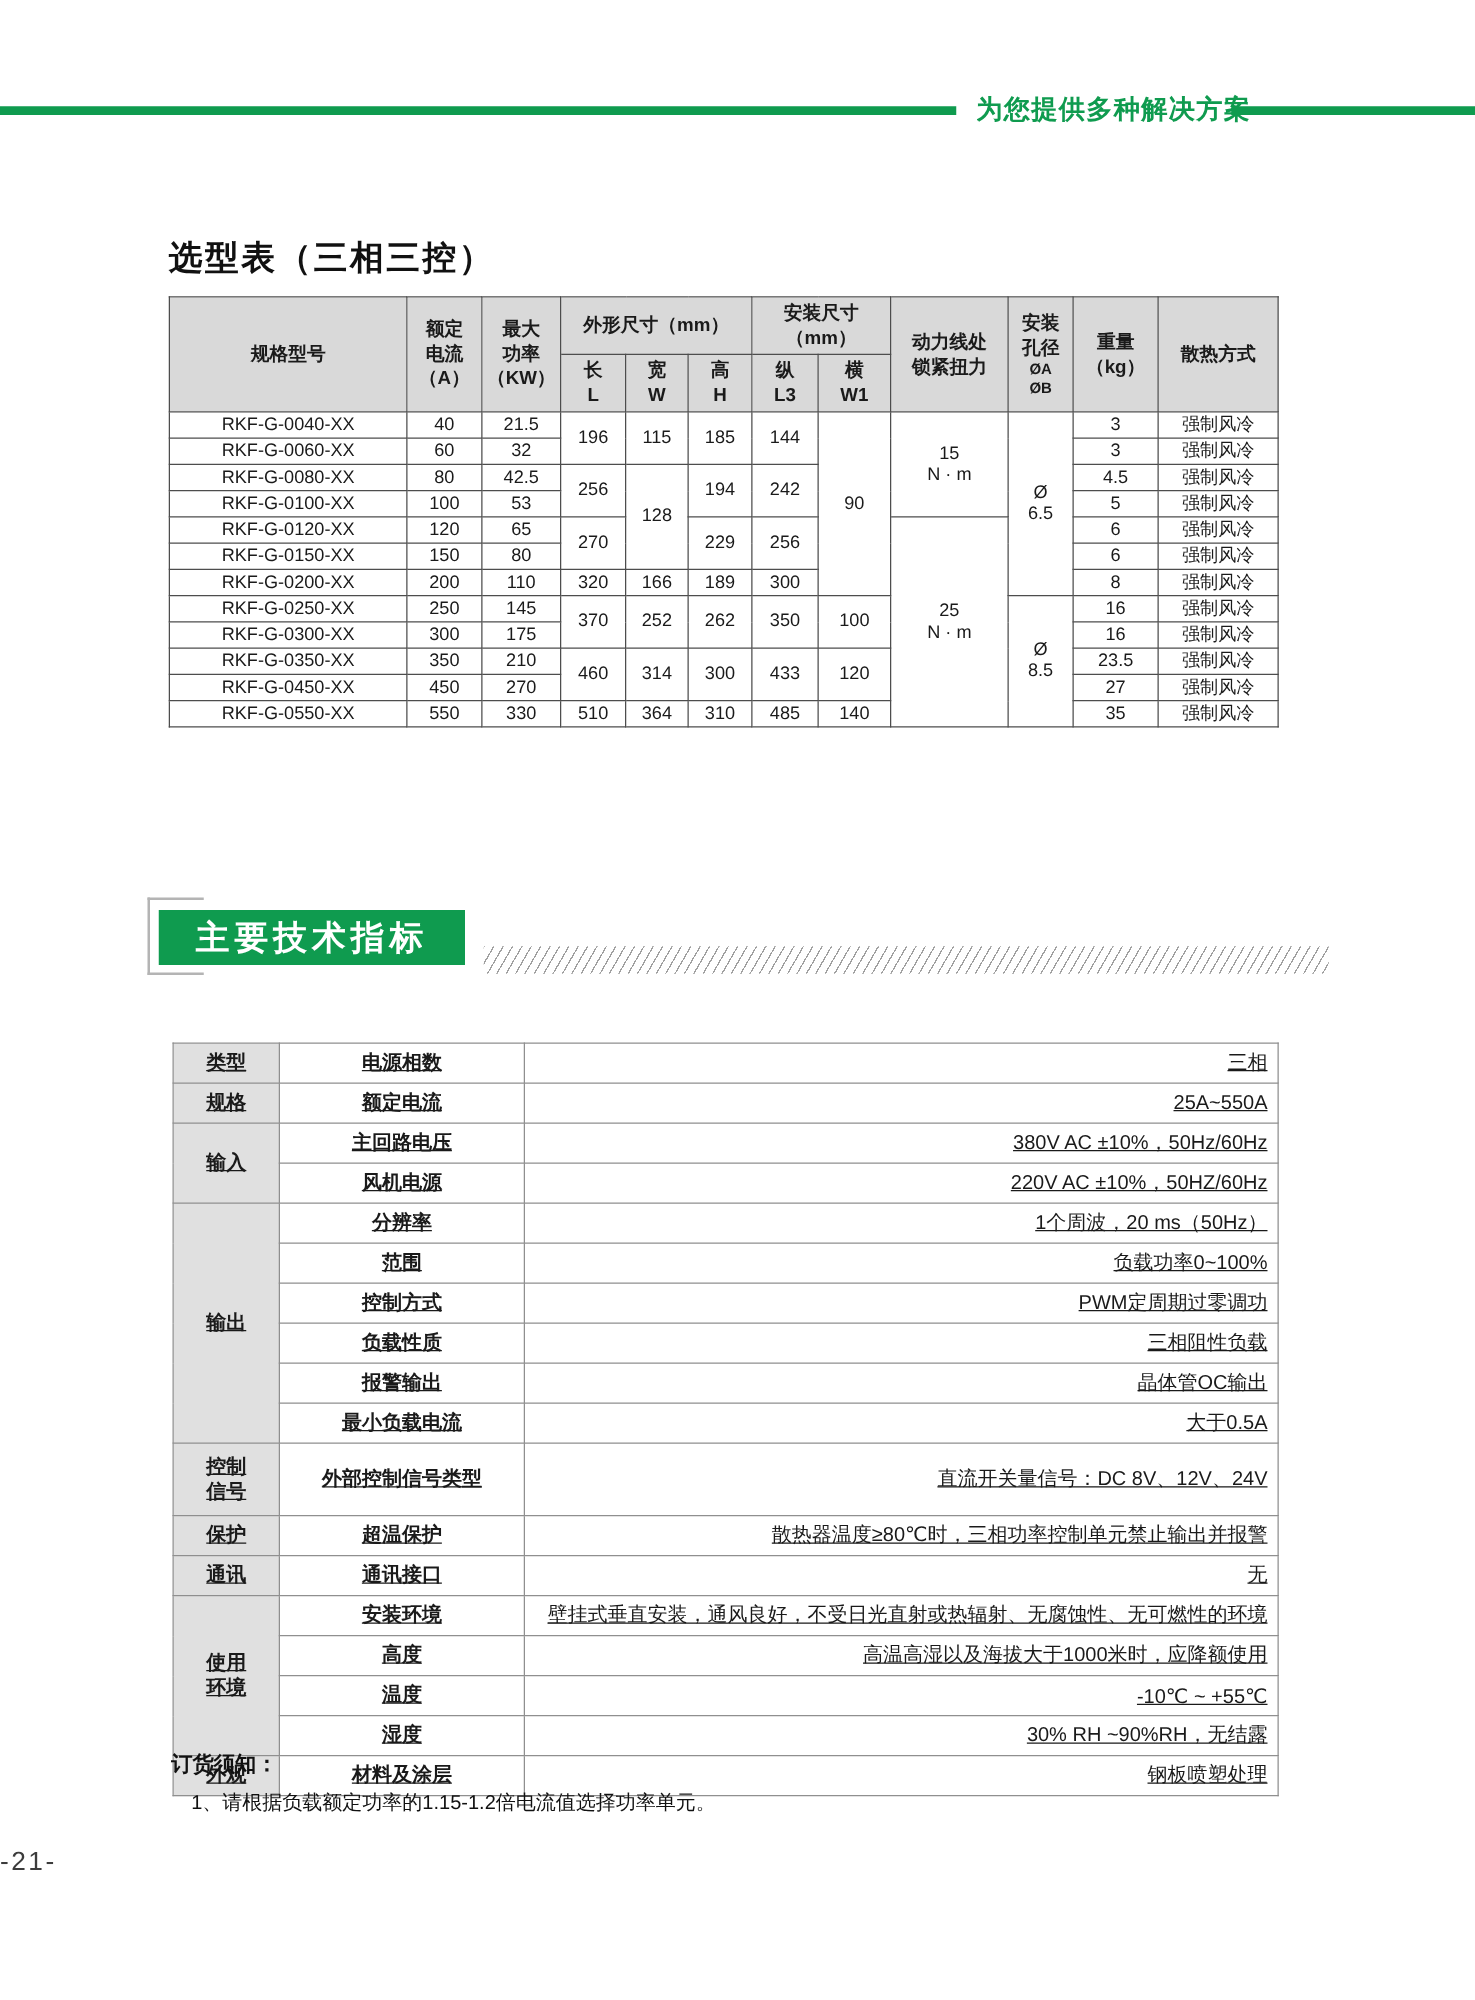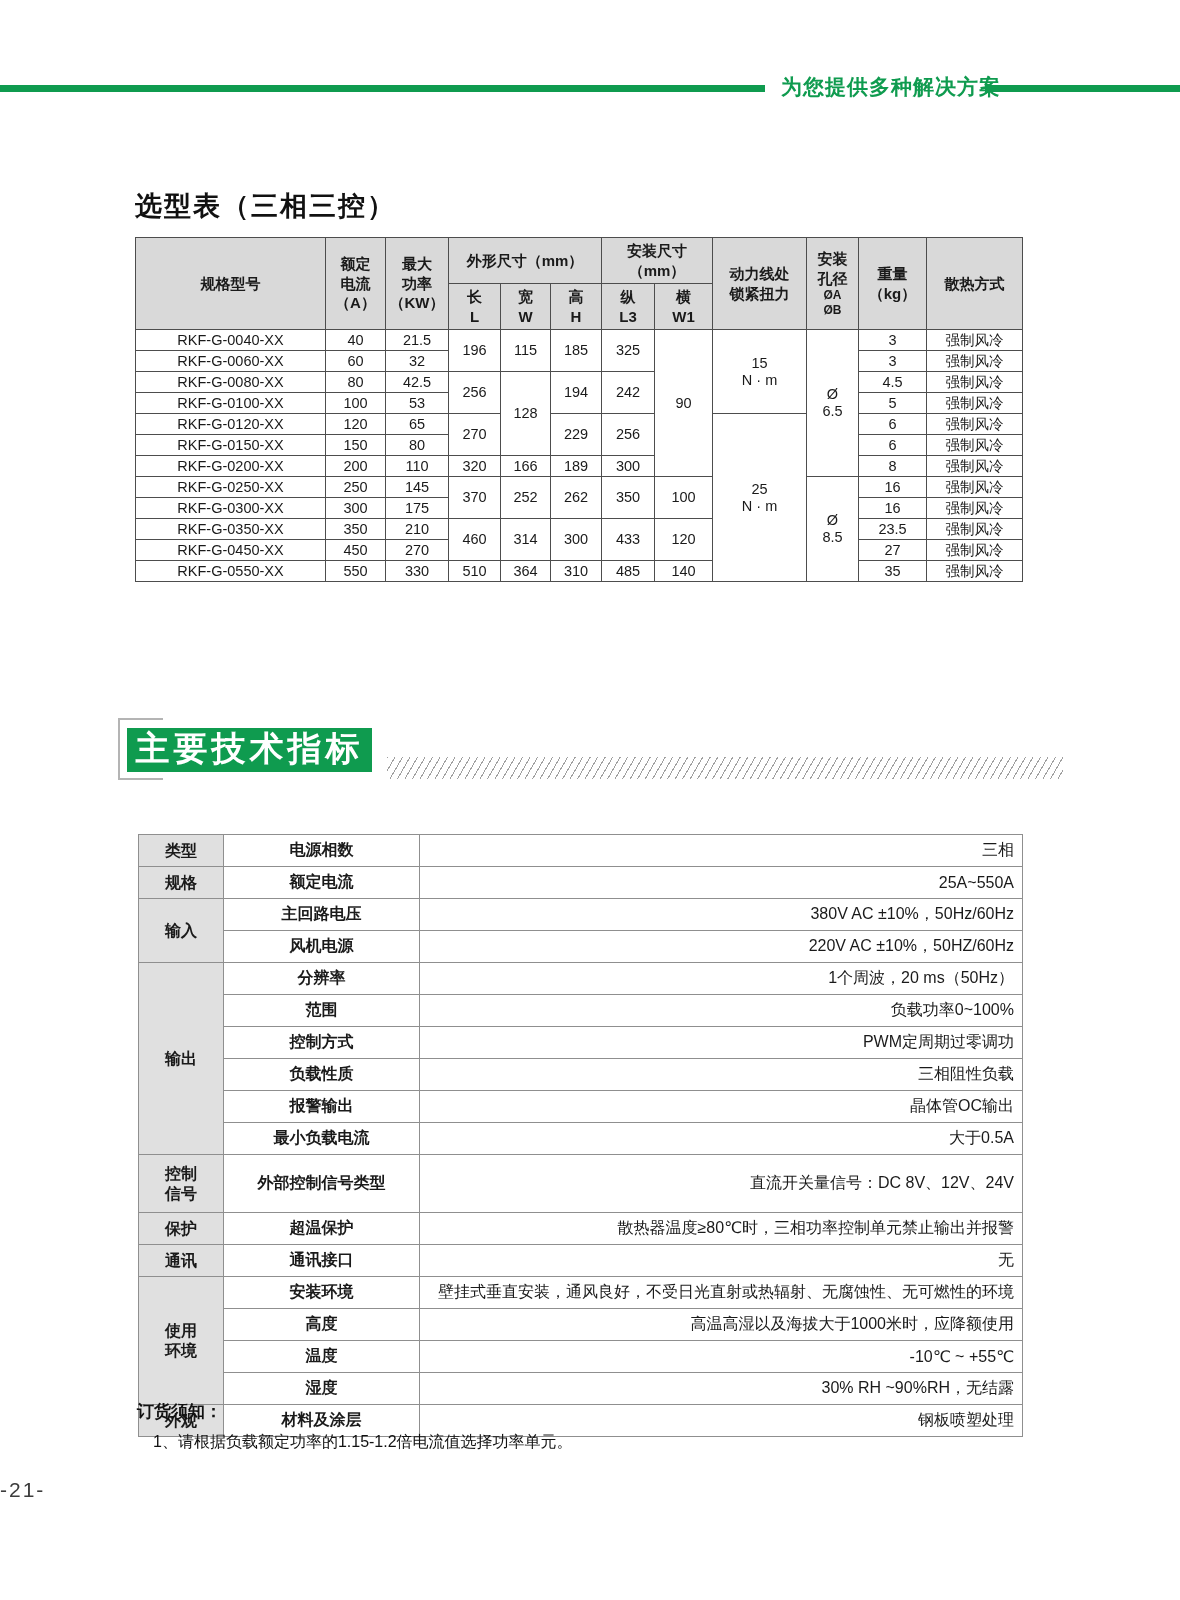--- a/index.html
+++ b/index.html
@@ -37,31 +37,31 @@
   table.sel .hole-main{display:block;line-height:1.3;}
 
   
   .notes{left:137px;top:610px;width:890px;font-size:16px;line-height:30px;color:#111;}
   .note-indent{padding-left:34px;}
 
   
   .bracket{left:118px;top:718px;width:43px;height:58px;border:2px solid #b4b4b4;border-right:none;background:transparent;}
   .green-box{
     left:127px;top:728px;width:245px;height:44px;background:var(--green);
-    display:flex;align-items:flex-end;justify-content:center;
-    color:#fff;font-size:34px;font-weight:bold;letter-spacing:4px;
+    display:flex;align-items:center;justify-content:center;
+    color:#fff;font-size:27px;font-weight:bold;letter-spacing:4px;
   }
   .hatch{
     left:387px;top:757px;width:676px;height:22px;
     background:repeating-linear-gradient(120deg,#a0a0a0 0 1px,transparent 1px 6.5px);
   }
 
   
   .spec-wrap{left:138px;top:834px;}
-  table.spec{border-collapse:collapse;table-layout:fixed;width:884px;}
+  table.spec{border-collapse:collapse;table-layout:fixed;width:884px;text-decoration:underline;}
   table.spec td{border:1px solid var(--specborder);font-size:16px;height:29px;vertical-align:middle;background:#fff;}
   table.spec td.cat{background:#e0e0e0;font-weight:bold;text-align:center;line-height:1.25;}
   table.spec td.lab{text-align:center;font-weight:bold;margin-top:43px;}
   table.spec td.val{text-align:right;padding:0 8px 0 16px;font-weight:normal;}
   table.spec tr.tall td{height:55px;}
 
   
   .order-title{left:137px;top:1400px;font-size:17px;font-weight:bold;color:#111;}
   .order-item{left:153px;top:1432px;font-size:16px;color:#111;}
   .pagenum{left:0;top:1478px;width:1180px;font-size:21px;color:#3c3c3c;letter-spacing:2px;}
@@ -129,21 +129,21 @@
     </tr>
   </thead>
   <tbody>
     <tr>
       <td>RKF-G-0040-XX</td>
       <td>40</td>
       <td>21.5</td>
       <td rowspan="2">196</td>
       <td rowspan="2">115</td>
       <td rowspan="2">185</td>
-      <td rowspan="2">325</td>
+      <td rowspan="2">144</td>
       <td rowspan="7">90</td>
       <td rowspan="4" class="pre">15
 N · m</td>
       <td rowspan="7" class="pre">Ø
 6.5</td>
       <td>3</td>
       <td>强制风冷</td>
     </tr>
     <tr>
       <td>RKF-G-0060-XX</td>

